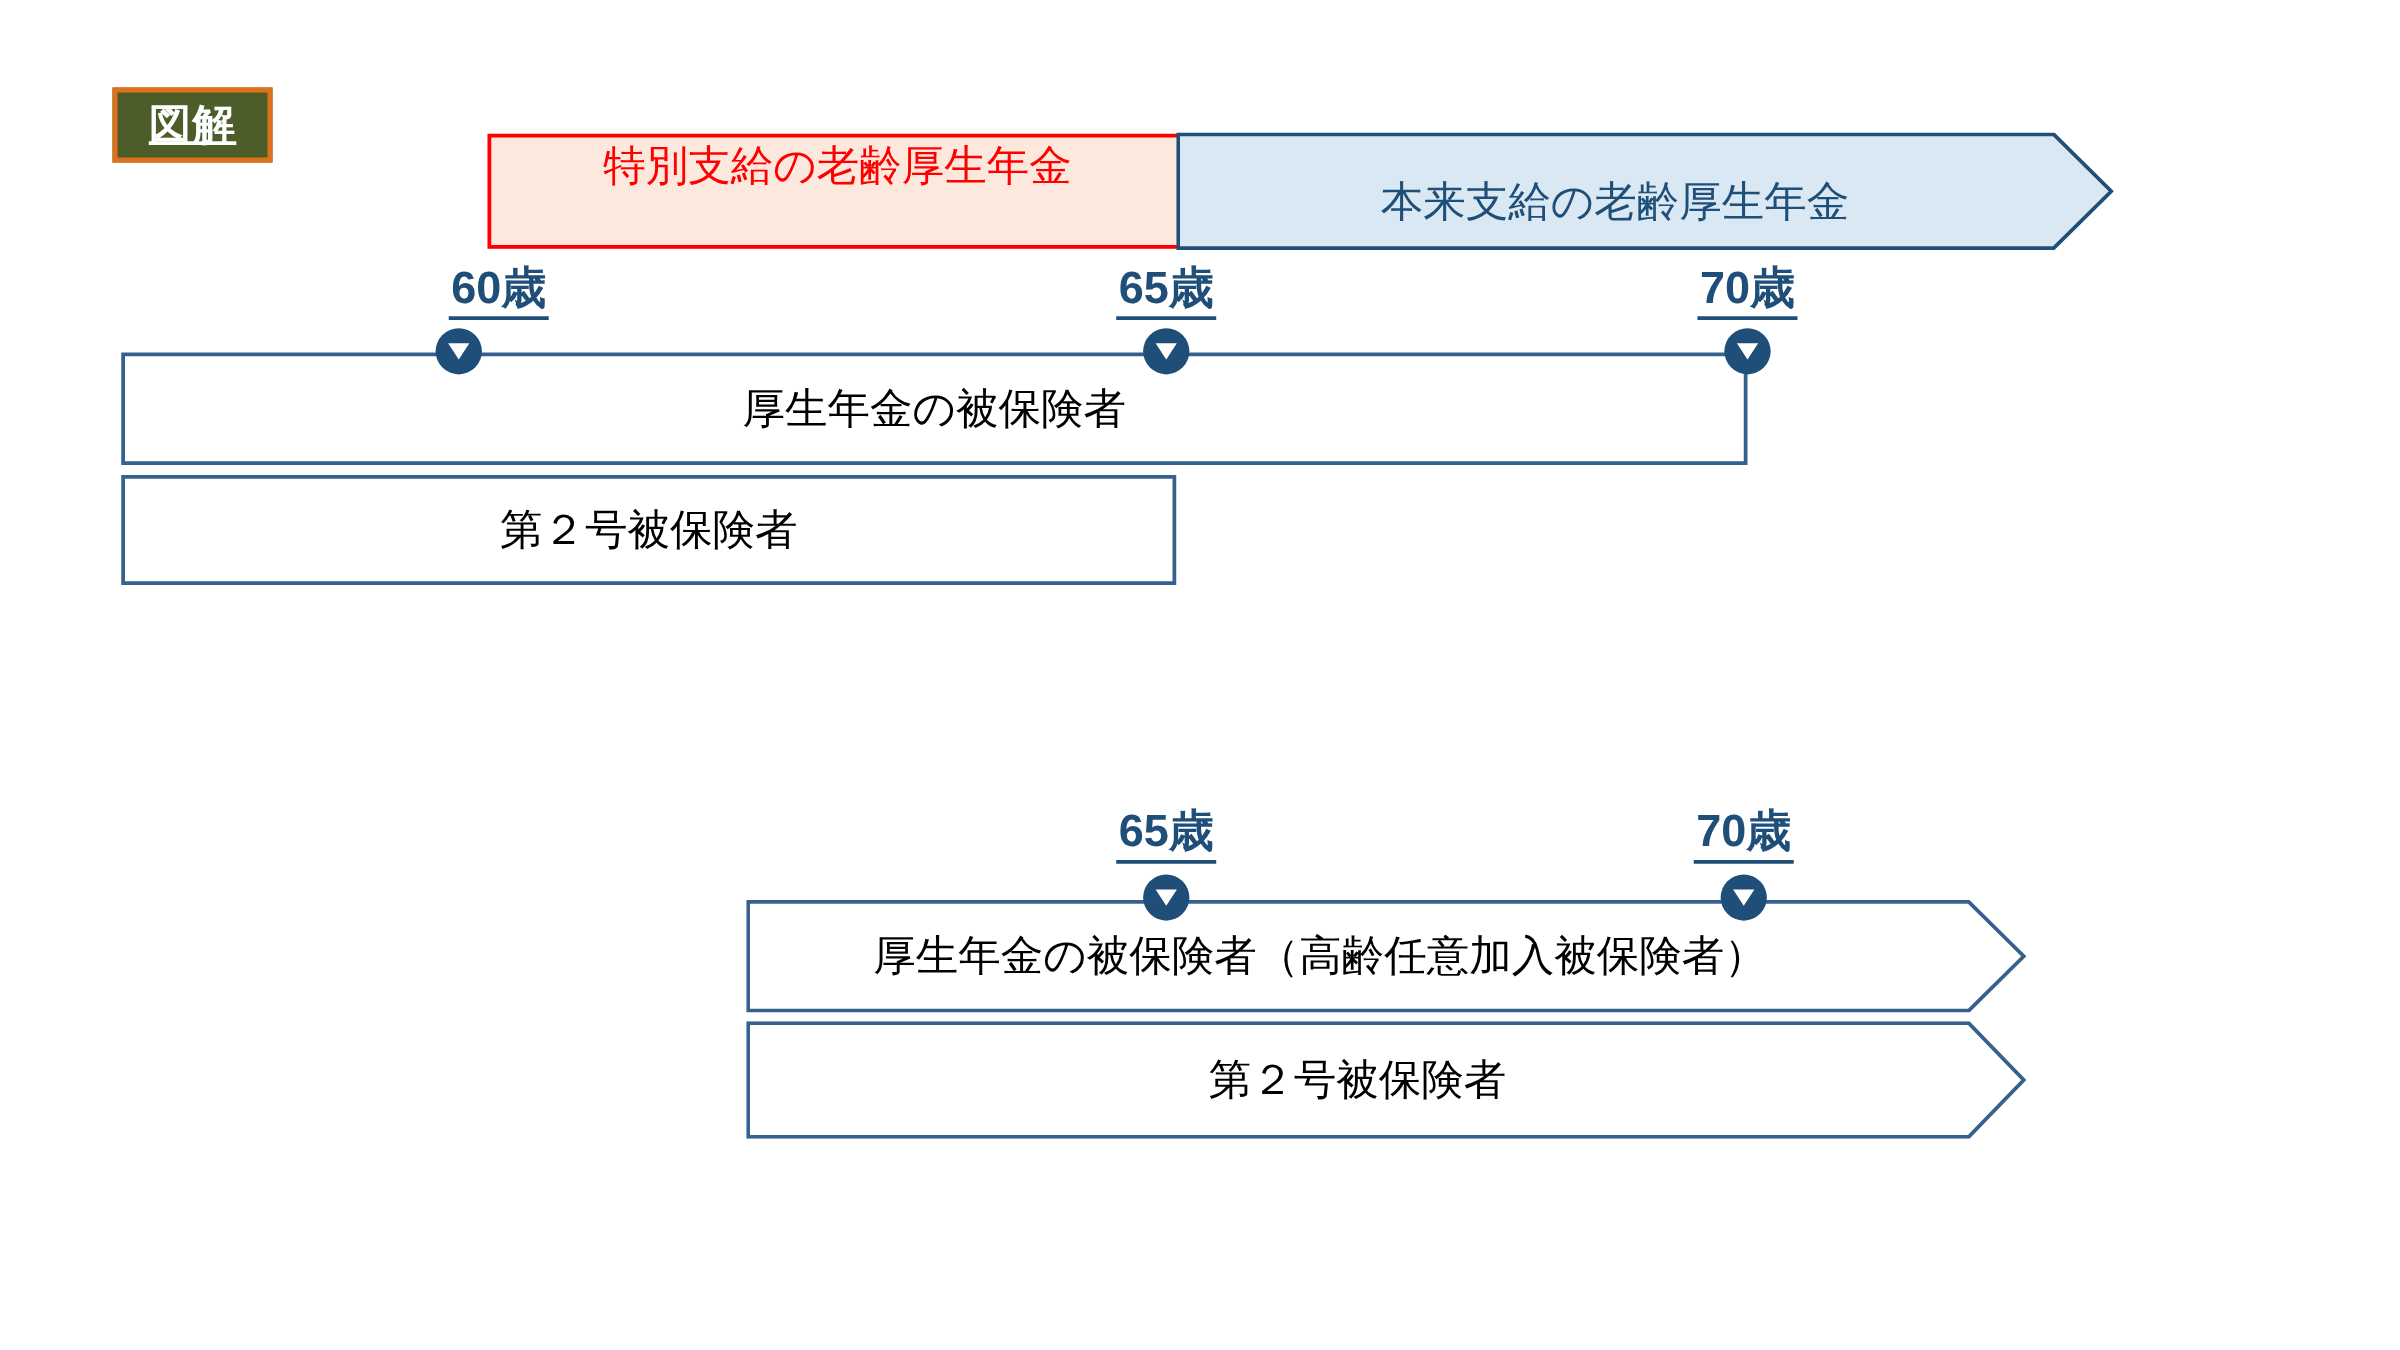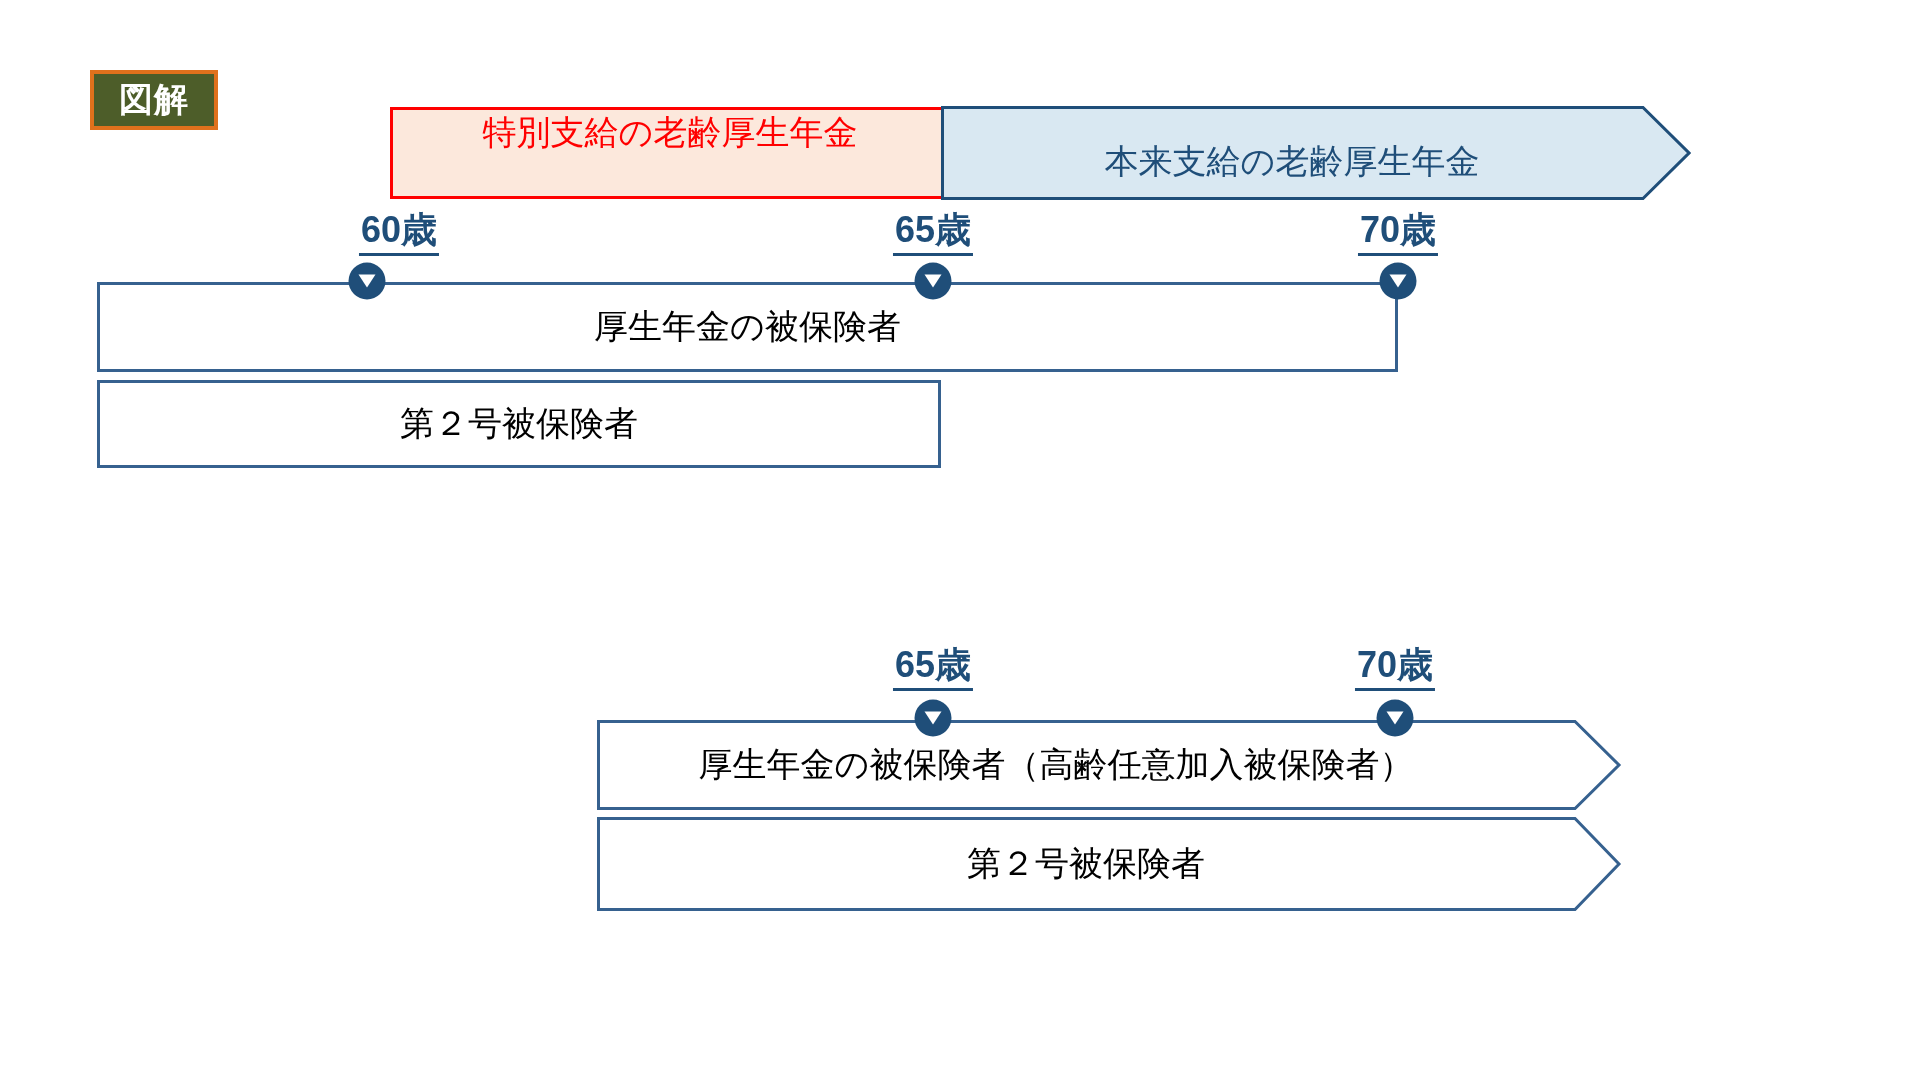--- a/index.html
+++ b/index.html
@@ -12,21 +12,21 @@
     --badge-fill:#4D5D29;
   }
   *{margin:0;padding:0;box-sizing:border-box;}
   html,body{width:1920px;height:1080px;background:#ffffff;
     font-family:"Liberation Sans","DejaVu Sans",sans-serif;}
   .canvas{position:relative;width:1920px;height:1080px;background:#fff;overflow:hidden;}
 
   .badge{position:absolute;left:90px;top:70px;width:128px;height:60px;
     background:var(--badge-fill);border:4px solid var(--badge-border);
     color:#fff;font-size:34px;font-weight:bold;
-    display:flex;align-items:center;justify-content:center;letter-spacing:1px;}
+    display:flex;align-items:center;justify-content:center;letter-spacing:1px;text-decoration:underline;}
 
   .hdr-red{position:absolute;left:390px;top:107px;width:560px;height:92px;
     background:var(--red-fill);border:3px solid var(--red);
     color:var(--red);font-size:34px;
     display:flex;justify-content:center;}
 
   .arrow-svg{position:absolute;display:block;}
   .arrow-label{position:absolute;display:flex;align-items:center;justify-content:center;
     font-size:34px;color:#000;pointer-events:none;white-space:nowrap;}
   .arrow-label.blue{color:var(--navy);}

